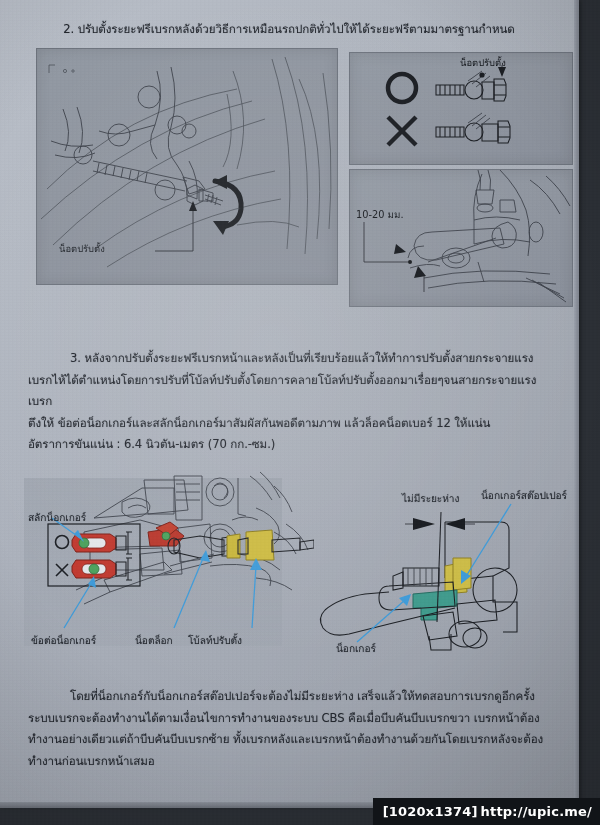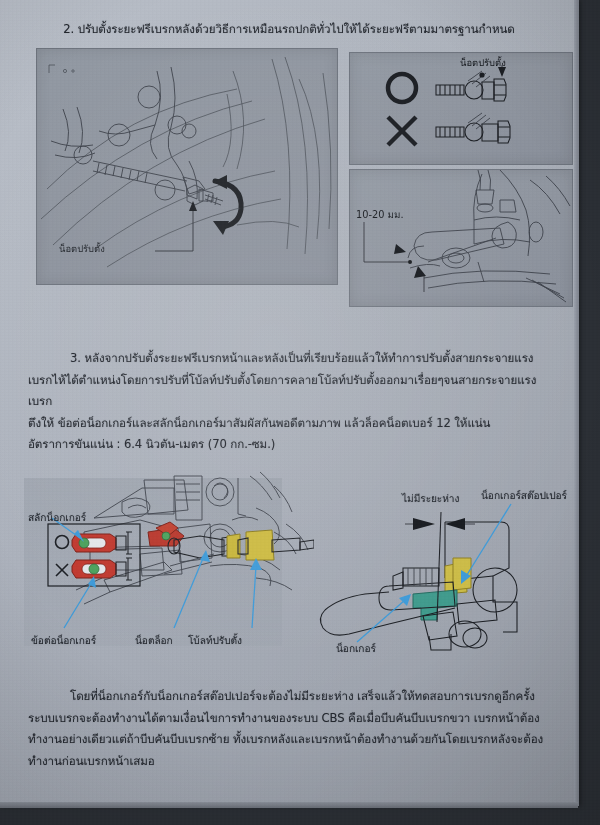--- a/index.html
+++ b/index.html
@@ -447,13 +447,17 @@
   <div class="thai para" style="top:686px;">
     <p class="ind">โดยที่น็อกเกอร์กับน็อกเกอร์สต๊อปเปอร์จะต้องไม่มีระยะห่าง เสร็จแล้วให้ทดสอบการเบรกดูอีกครั้ง</p>
     <p>ระบบเบรกจะต้องทำงานได้ตามเงื่อนไขการทำงานของระบบ CBS  คือเมื่อบีบคันบีบเบรกขวา เบรกหน้าต้อง</p>
     <p>ทำงานอย่างเดียวแต่ถ้าบีบคันบีบเบรกซ้าย ทั้งเบรกหลังและเบรกหน้าต้องทำงานด้วยกันโดยเบรกหลังจะต้อง</p>
     <p>ทำงานก่อนเบรกหน้าเสมอ</p>
   </div>
 
   <div class="vignette"></div>
   <div class="grain"></div>
 
+  <div class="watermark">
+    <span class="dim">[1020x1374]</span>
+    <span class="url">http://upic.me/</span>
+  </div>
 </div>
 
 </body></html>

